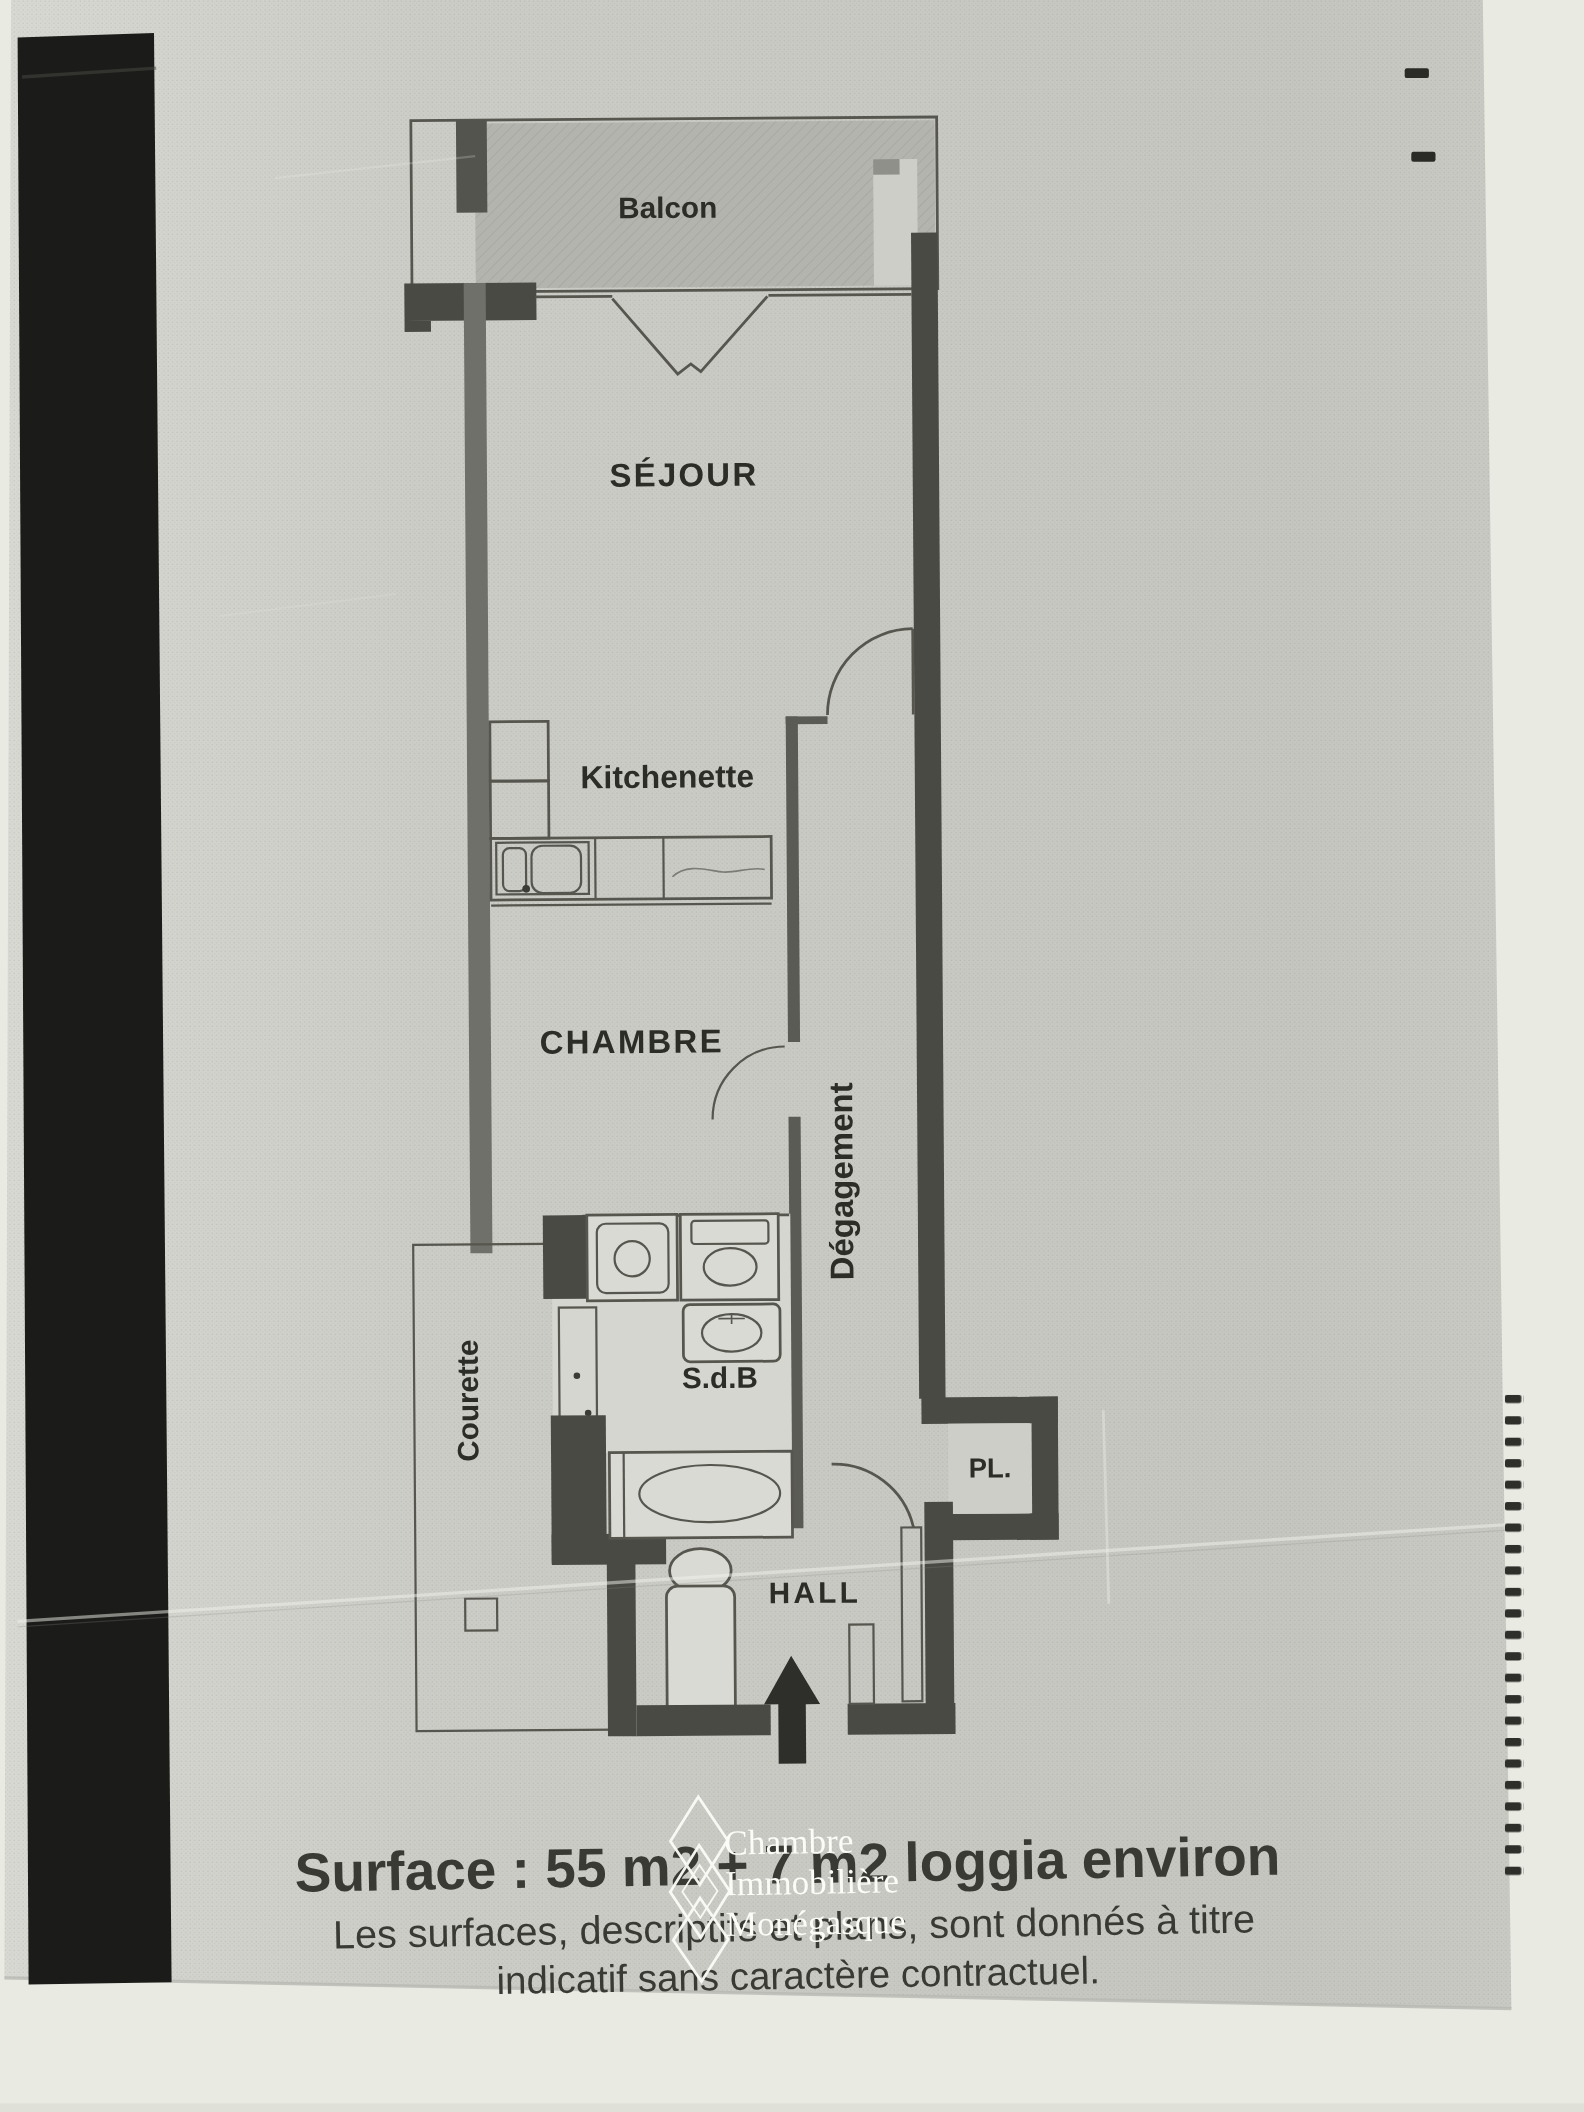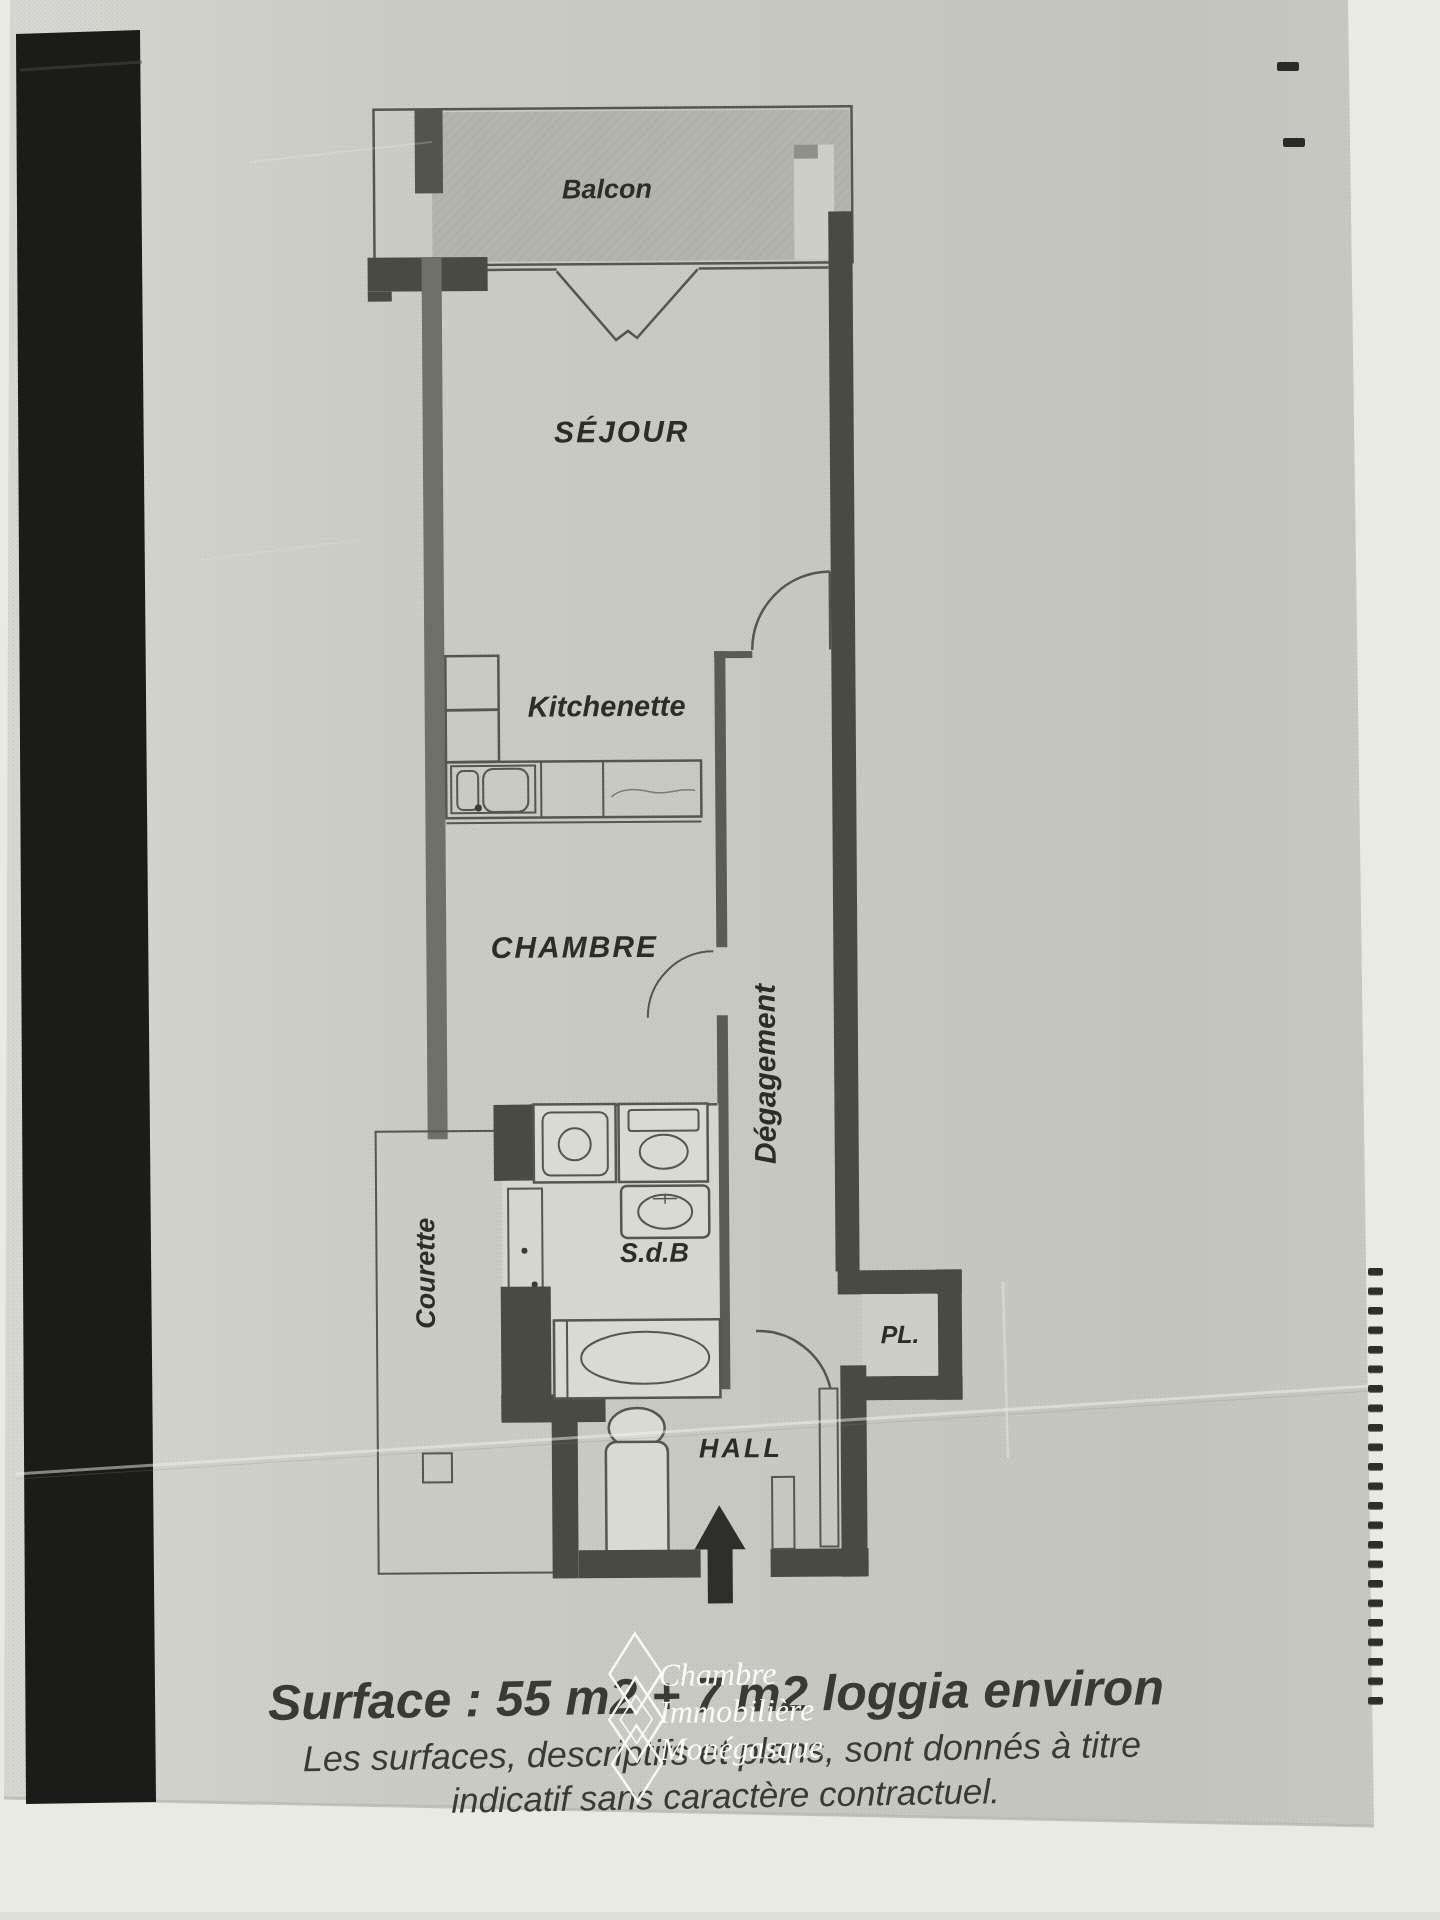--- a/index.html
+++ b/index.html
@@ -1,16 +1,16 @@
 <!DOCTYPE html>
 <html style="--photo-bg: #e9ebe3; --paper: #cdcec8; --black-band: #1b1b19; --wall-dark: #4a4a45; --wall-med: #70706a; --line: #56564f; --balcony-fill: #b3b4ad; --courette-fill: #a4a59e; --fixture-fill: #d9dad4; --ink: #2d2d28; --footer-ink: #3a3a35; --watermark: #fbfbf8;"><head>
 <meta charset="utf-8">
 <style>
   html,body{margin:0;padding:0;background:#dfe1d9;}
-  .stage{position:relative;width:1440px;height:1912px;overflow:hidden;font-family:"Liberation Sans",sans-serif;font-style:italic;}
+  .stage{position:relative;width:1440px;height:1912px;overflow:hidden;font-family:"Liberation Sans",sans-serif;}
   svg{display:block;}
   text{user-select:none;}
   .rl{font-family:"Liberation Sans",sans-serif;font-weight:700;fill:var(--ink,#2d2d28);}
   .ft{font-family:"Liberation Sans",sans-serif;fill:var(--footer-ink,#3a3a35);}
   .wm{font-family:"Liberation Serif",serif;fill:var(--watermark,#fbfbf8);}
   .w-dark{fill:var(--wall-dark,#4a4a45);}
   .w-med{fill:var(--wall-med,#70706a);}
   .ln{stroke:var(--line,#56564f);stroke-width:2.5;fill:none;}
   .ln2{stroke:var(--line,#56564f);stroke-width:2;fill:none;}
   .fix{fill:var(--fixture-fill,#d9dad4);stroke:var(--line,#56564f);stroke-width:2.5;}

